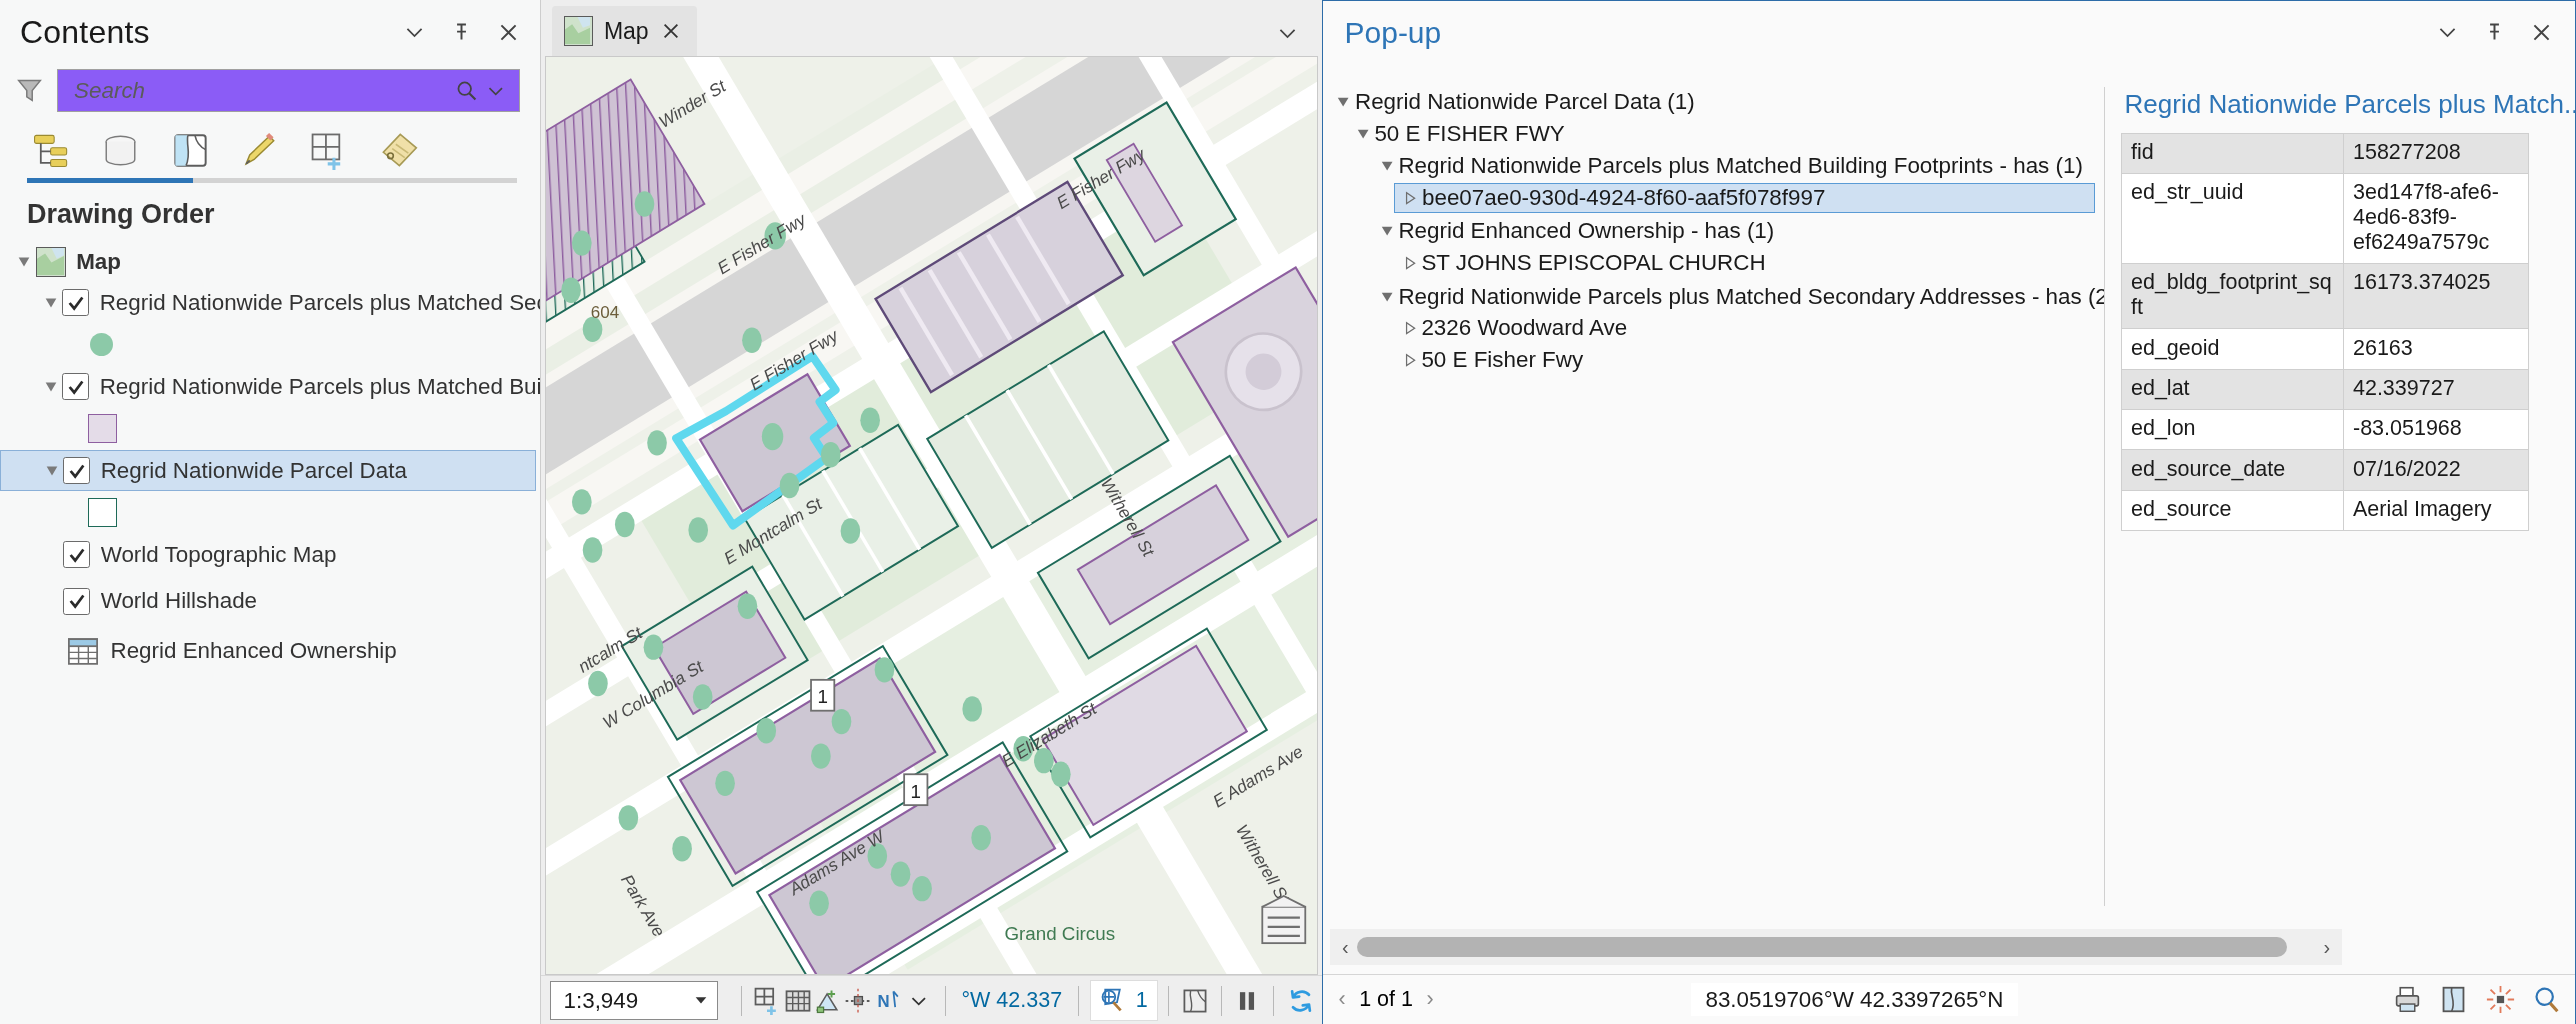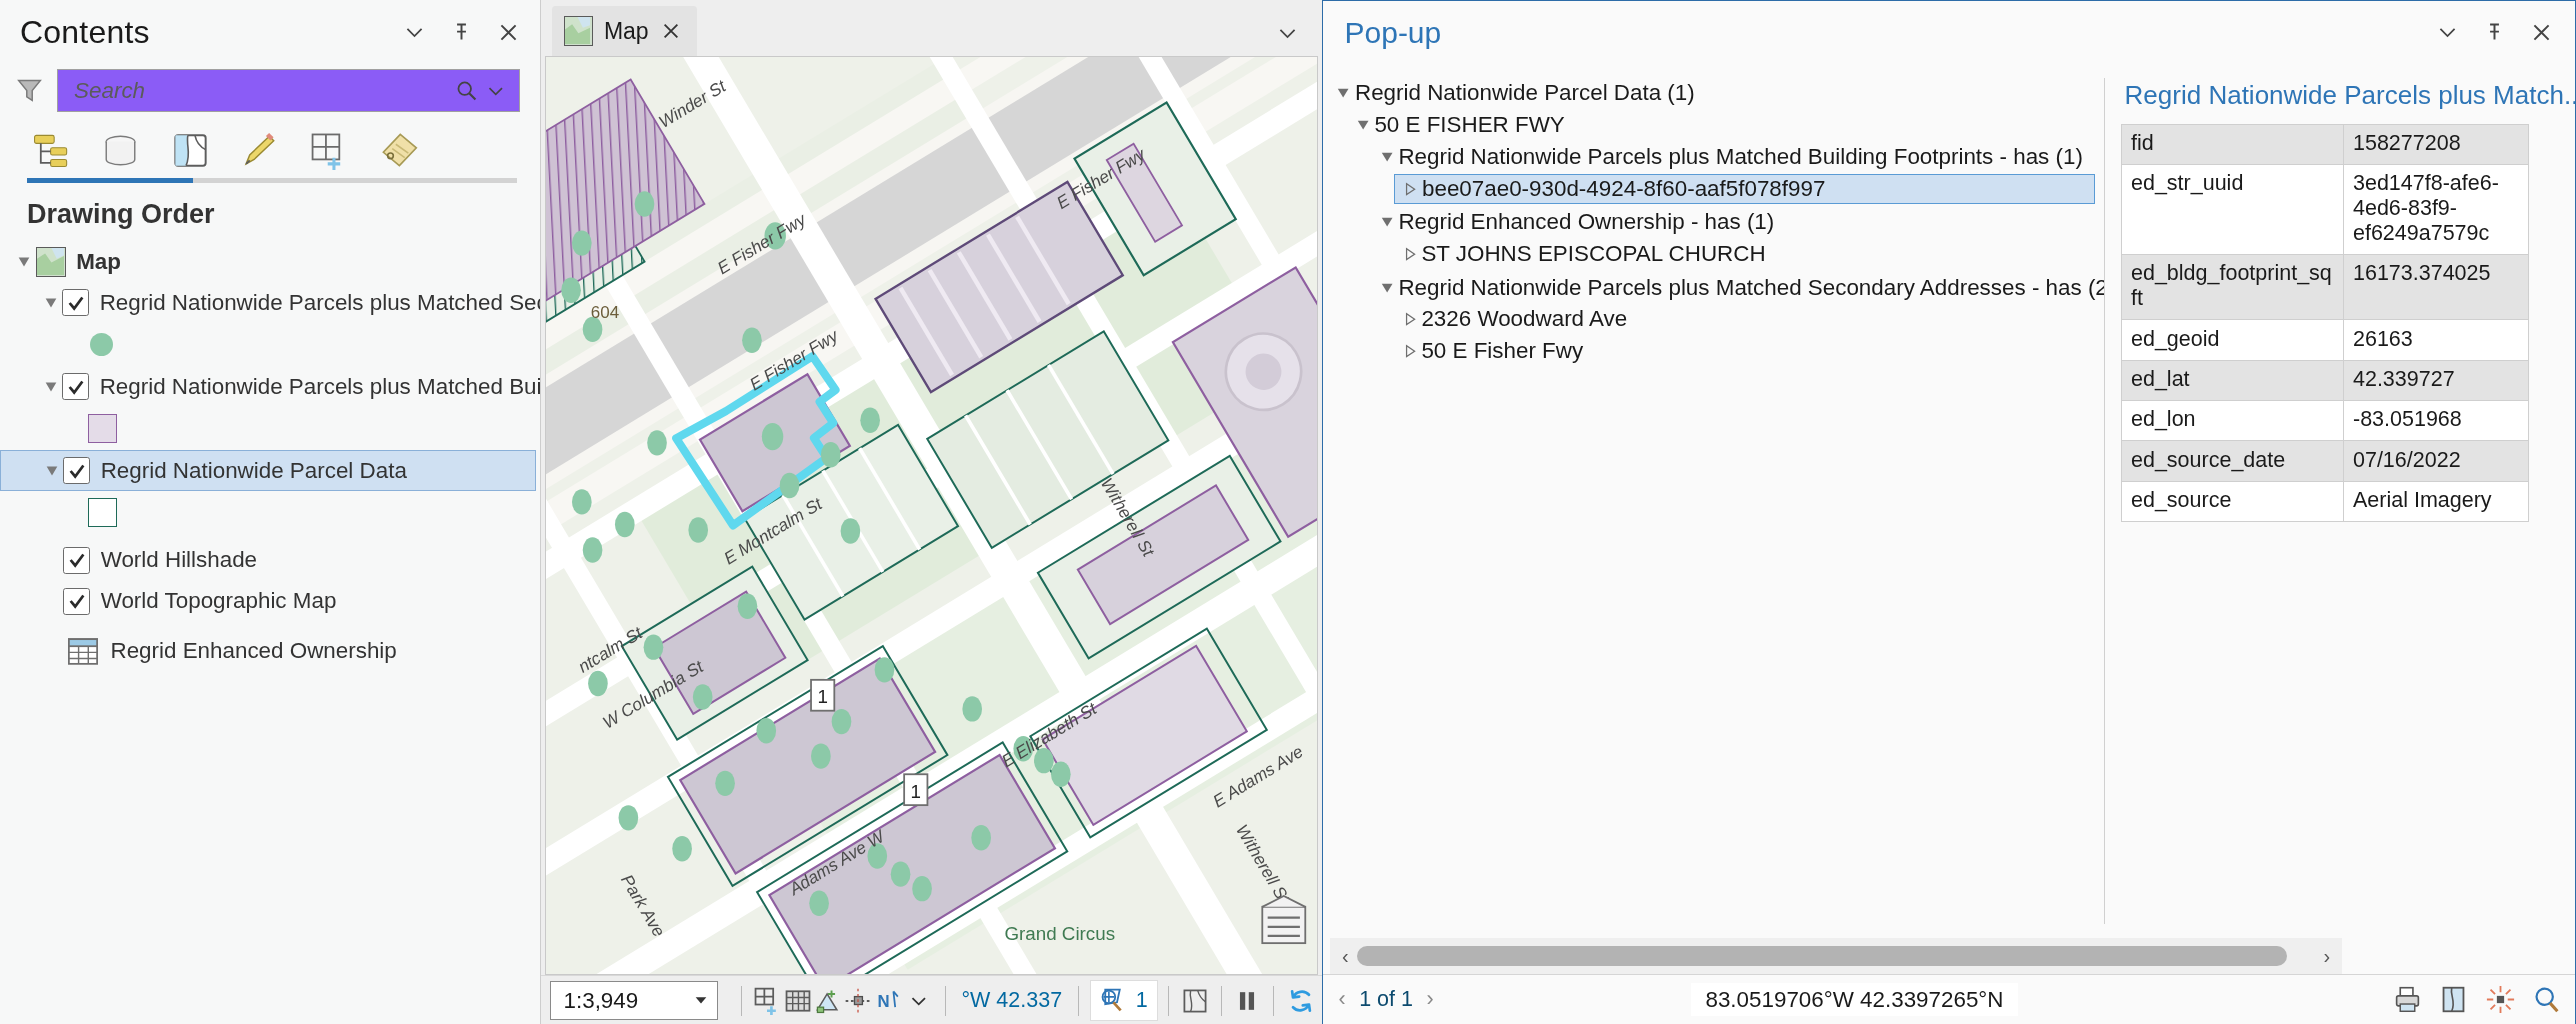--- a/index.html
+++ b/index.html
@@ -136,21 +136,21 @@
   .sbar-sep { width: 0.9px; height: 30px; background: #b8b8b8; margin: 0 10.7px; }
   .sbar-icon { width: 36px; height: 36px; display:flex; align-items:center; justify-content:center; cursor:pointer;}
   .sbar-text { font-size: 21.5px; color: #0369a1; padding: 0 5.4px; white-space: nowrap;}
   .selcount { display:flex; align-items:center; gap:5.4px; background:#fff; padding:1.8px 9px 1.8px 3.6px; border:0.9px solid #ddd;}
 
   
   .popup-pane {
     width: 1254px; flex: 0 0 1254px; height: 1025px;
     background: #fafafa;
     border: 1.8px solid #2d6ca8;
-    display: flex; flex-direction: column; position: relative;
+    display: flex; flex-direction: column; position: relative; gap: 9px;
   }
   .popup-header { height: 63px; display: flex; align-items: center; padding: 0 14.3px 0 21.5px; }
   .popup-title { flex: 1; font-size: 30px; color: #2e75b6; }
   .popup-body { flex: 1; display: flex; min-height: 0; }
 
   .popup-tree { width: 781px; flex: 0 0 781px; padding: 14.3px 0 0 5.4px; overflow: hidden; }
   .pt-row { display: flex; align-items: center; height: 30px; margin-bottom: 1.8px; cursor: pointer; }
   .pt-row.sel { background: #cfe0f2; border: 0.9px solid #5a9bd5; }
   .pt-tri { width: 23px; flex: 0 0 23px; height: 30px; display: flex; align-items: center; justify-content: center; cursor:pointer;}
   .pt-label { font-size: 22.4px; color: #1a1a1a; white-space: nowrap; }
@@ -176,21 +176,21 @@
   .hs-arrow { width: 23px; height: 27px; display:flex; align-items:center; justify-content:center; cursor:pointer; color:#555; font-size:20px;}
   .hs-track { flex: 1; height: 20px; background: #efefef; position: relative; }
   .hs-thumb { position:absolute; left:0; top:0; height:20px; width: 97%; background: #b3b3b3; border-radius: 10px; cursor:pointer;}
 
   .popup-status {
     height: 50px; background: #fafafa; border-top: 0.9px solid #d5d5d5;
     display: flex; align-items: center; padding: 0 12.5px 0 9px;
   }
   .rec-nav { display: flex; align-items: center; gap: 7.2px; }
   .rn-arrow { width: 20px; height: 27px; display:flex;align-items:center;justify-content:center;cursor:pointer;color:#8a8a8a;font-size:21.5px;}
-  .rn-text { font-size: 21.5px; color: #0c4a6e; }
+  .rn-text { font-size: 21.5px; color: #000000; }
   .coord-box { background: #ffffff; padding: 3.6px 14.3px; font-size: 22.4px; color: #1a1a1a; }
   .ps-icons { display: flex; align-items: center; gap: 14.3px; }
   .ps-icon { width: 32px; height: 32px; display:flex;align-items:center;justify-content:center;cursor:pointer;}
   .spacer { flex: 1; }
 </style>
 </head>
 <body>
 
 <div class="app">
 
@@ -351,35 +351,35 @@
           <svg width="20" height="20" viewBox="0 0 22 22">
               <path d="M4 11 L9 17 L18 5" stroke="#2b2b2b" stroke-width="3" fill="none"></path>
             </svg>
         </div>
         <div class="tree-label">Regrid Nationwide Parcel Data</div>
       </div>
       <div class="sym-row" style="padding-left:88px">
         <div class="sym-sq" style="background:#ffffff;border:1.8px solid #1e6a58"></div>
       </div>
 
+      <div class="tree-row" style="padding-left:63px">
+        <div class="chk">
+          <svg width="20" height="20" viewBox="0 0 22 22">
+              <path d="M4 11 L9 17 L18 5" stroke="#2b2b2b" stroke-width="3" fill="none"></path>
+            </svg>
+        </div>
+        <div class="tree-label">World Topographic Map</div>
+      </div>
       <div class="tree-row" style="padding-left:63px;margin-top:5.4px">
         <div class="chk">
           <svg width="20" height="20" viewBox="0 0 22 22">
               <path d="M4 11 L9 17 L18 5" stroke="#2b2b2b" stroke-width="3" fill="none"></path>
             </svg>
         </div>
         <div class="tree-label">World Hillshade</div>
-      </div>
-      <div class="tree-row" style="padding-left:63px">
-        <div class="chk">
-          <svg width="20" height="20" viewBox="0 0 22 22">
-              <path d="M4 11 L9 17 L18 5" stroke="#2b2b2b" stroke-width="3" fill="none"></path>
-            </svg>
-        </div>
-        <div class="tree-label">World Topographic Map</div>
       </div>
 
       <div class="tree-row" style="padding-left:68px;margin-top:9px">
         <div class="table-icon">
           <svg width="30" height="27" viewBox="0 0 34 30">
             <rect x="1" y="1" width="32" height="28" fill="#ffffff" stroke="#6f6f6f" stroke-width="2"></rect>
             <rect x="1" y="1" width="32" height="8" fill="#9ccae6" stroke="#6f6f6f" stroke-width="2"></rect>
             <path d="M1 16 H33 M1 23 H33 M12 9 V29 M23 9 V29" stroke="#6f6f6f" stroke-width="1.6"></path>
           </svg>
         </div>

